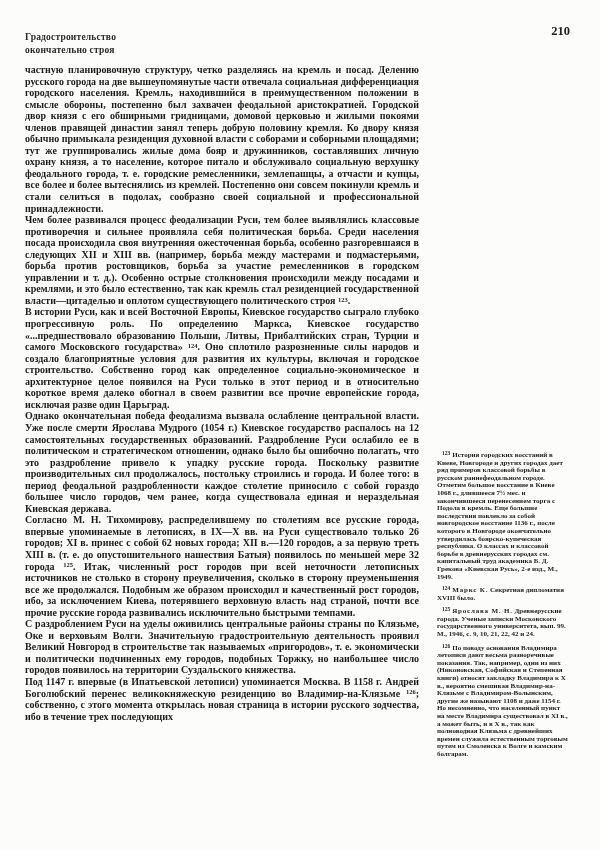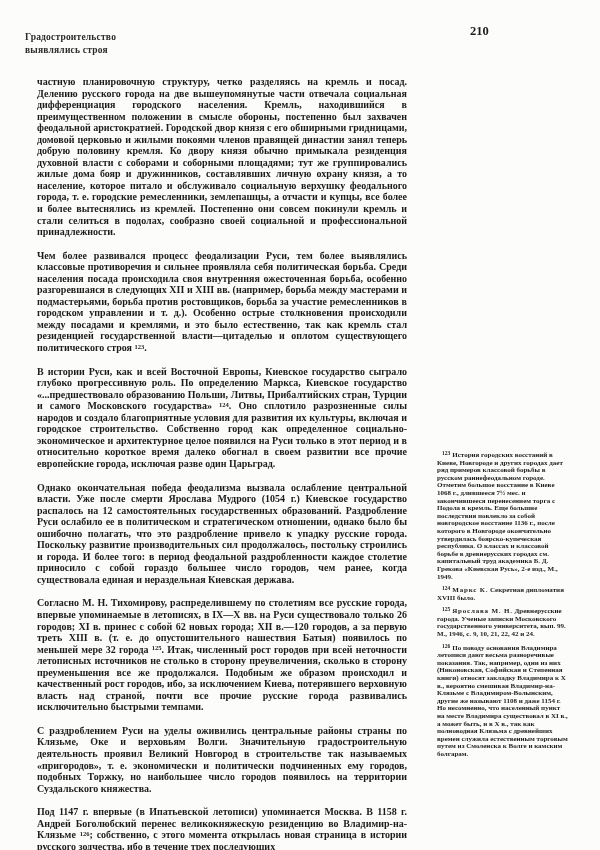--- a/index.html
+++ b/index.html
@@ -21,34 +21,35 @@
     font-size: 9.5px;
     line-height: 13px;
     font-weight: 700;
     letter-spacing: 0.2px;
     color: #2a2a2a;
     margin-top: 21px;
   }
   .page-number {
     position: absolute;
     top: 24px; left: 470px; width: 100px;
+    text-align: right;
     font-size: 12.5px;
     font-weight: 600;
     color: #1e1e1e;
   }
   .body-col {
     position: absolute;
     left: 25px; top: 64px; width: 394px;
     font-size: 10px;
     line-height: 11.55px;
     text-align: justify;
     font-weight: 600;
     color: #1c1c1c;
   }
-  .body-col p { margin: 12px; padding: 0; }
+  .body-col p { margin: 0; padding: 0; }
   sup.fnref {
     font-size: 6.5px;
     font-weight: 600;
     line-height: 0;
     position: relative;
     top: -0.35em;
     vertical-align: baseline;
   }
   .footnotes {
     position: absolute;
@@ -74,21 +75,21 @@
   }
   .fn-author { letter-spacing: 0.8px; margin-top: 44px; }
 </style>
 </head>
 <body>
 
 <div class="page">
 
   <div class="running-head">
     <div>Градостроительство</div>
-    <div>выявлялись строя</div>
+    <div>окончательно строя</div>
   </div>
 
   <div class="page-number">210</div>
 
   <div class="body-col">
     <p><span>частную планировочную структуру, четко разделяясь на кремль и посад. Делению русского города на две вышеупомянутые части отвечала социальная дифференциация городского населения. Кремль, находившийся в преимущественном положении в смысле обороны, постепенно был захвачен феодальной аристократией. Городской двор князя с его обширными гридницами, домовой церковью и жилыми покоями членов правящей династии занял теперь добрую половину кремля. Ко двору князя обычно примыкала резиденция духовной власти с соборами и соборными площадями; тут же группировались жилые дома бояр и дружинников, составлявших личную охрану князя, а то население, которое питало и обслуживало социальную верхушку феодального города, т. е. городские ремесленники, землепашцы, а отчасти и купцы, все более и более вытеснялись из кремлей. Постепенно они совсем покинули кремль и стали селиться в подолах, сообразно своей социальной и профессиональной принадлежности.</span></p>
 
     <p><span>Чем более развивался процесс феодализации Руси, тем более выявлялись классовые противоречия и сильнее проявляла себя политическая борьба. Среди населения посада происходила своя внутренняя ожесточенная борьба, особенно разгоревшаяся в следующих XII и XIII вв. (например, борьба между мастерами и подмастерьями, борьба против ростовщиков, борьба за участие ремесленников в городском управлении и т. д.). Особенно острые столкновения происходили между посадами и кремлями, и это было естественно, так как кремль стал резиденцией государственной власти—цитаделью и оплотом существующего политического строя </span><sup class="fnref">123</sup><span>.</span></p>
 
     <p><span>В истории Руси, как и всей Восточной Европы, Киевское государство сыграло глубоко прогрессивную роль. По определению Маркса, Киевское государство «...предшествовало образованию Польши, Литвы, Прибалтийских стран, Турции и самого Московского государства» </span><sup class="fnref">124</sup><span>. Оно сплотило разрозненные силы народов и создало благоприятные условия для развития их культуры, включая и городское строительство. Собственно город как определенное социально-экономическое и архитектурное целое появился на Руси только в этот период и в относительно короткое время далеко обогнал в своем развитии все прочие европейские города, исключая разве один Царьград.</span></p>

